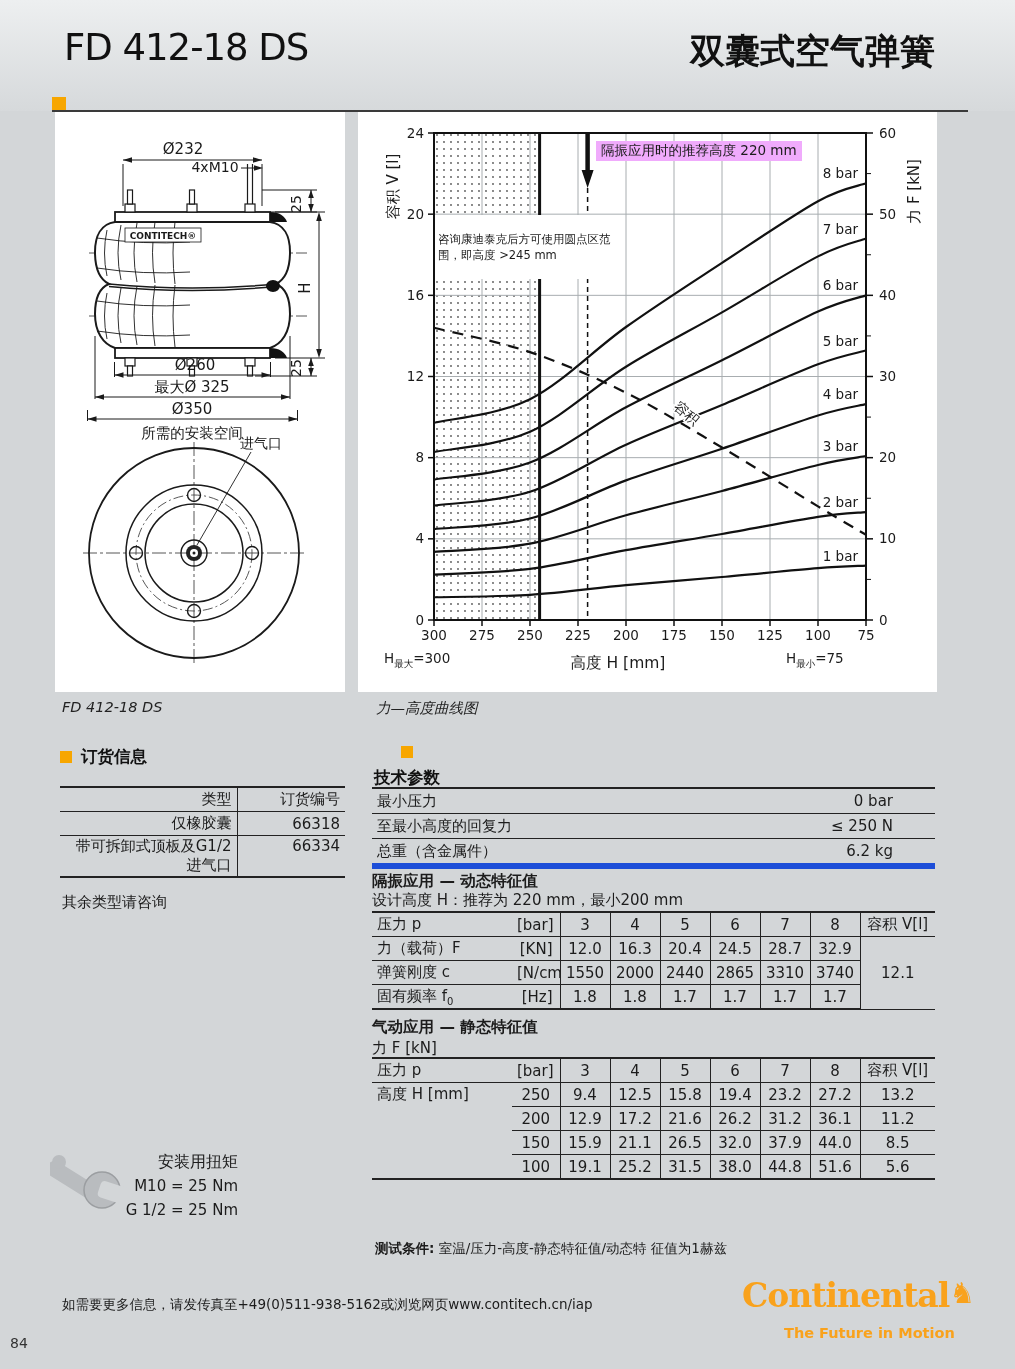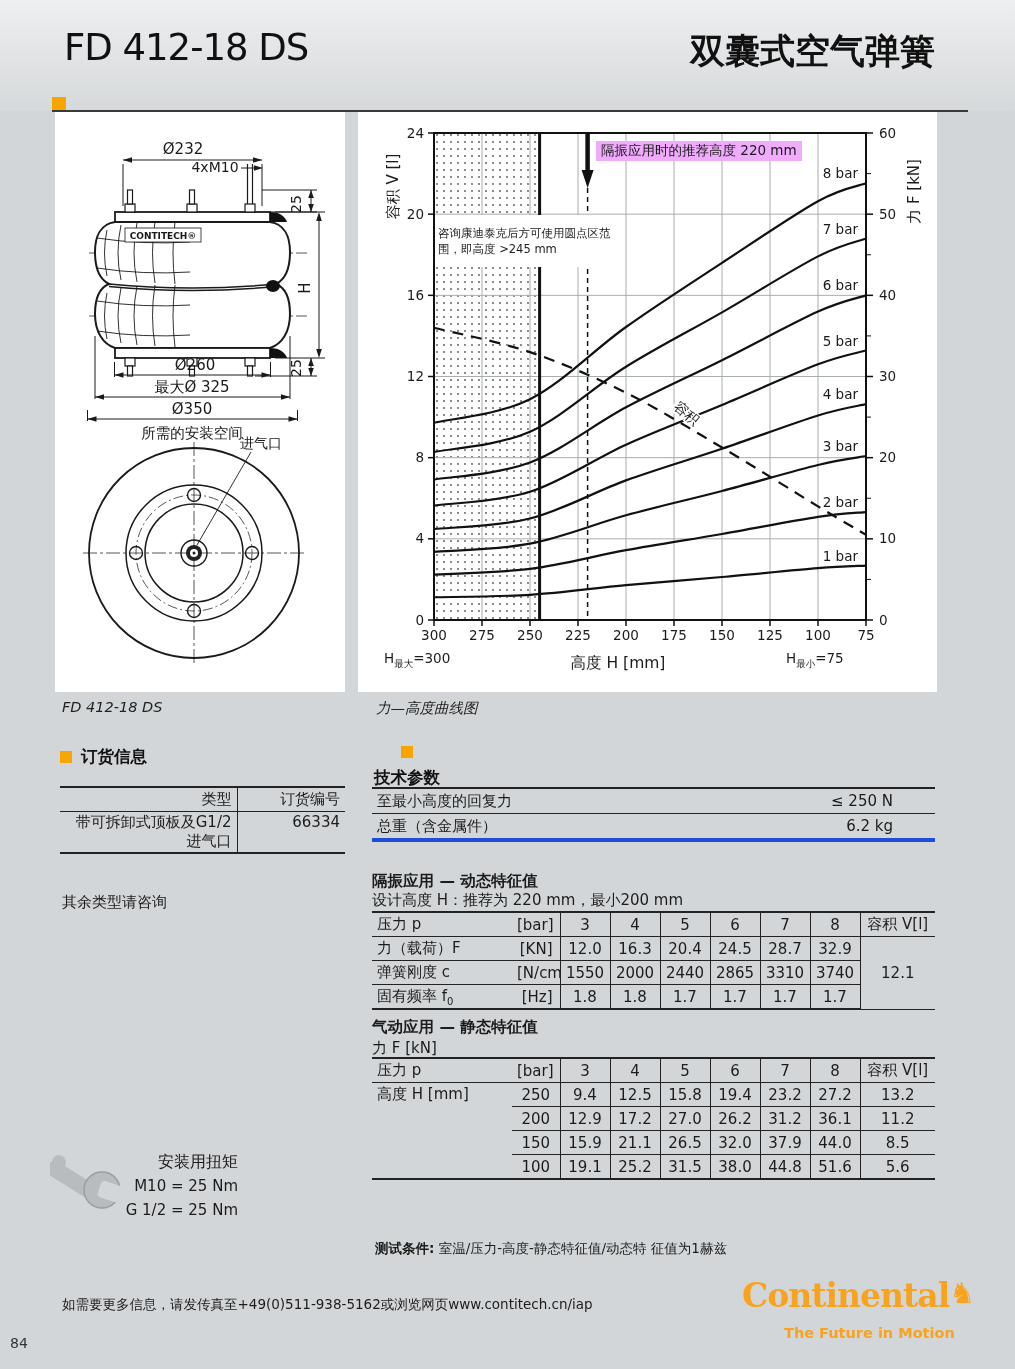--- a/index.html
+++ b/index.html
@@ -34,21 +34,21 @@
   .order-tbl{left:60px;top:786px;}
   .order-tbl table{width:285px;border-top:2px solid #222;}
   .order-tbl td{border-bottom:1px solid #222;text-align:right;}
   .order-tbl tr:last-child td{border-bottom:2px solid #222;}
   .order-tbl td.c2{border-left:1px solid #222;}
   .order-note{left:62px;top:893px;font-size:15px;}
 
   .tech-tbl{left:372px;top:787px;}
   .tech-tbl table{width:563px;border-top:2px solid #222;}
   .tech-tbl td{border-bottom:1px solid #222;height:22px;}
-  .tech-tbl tr:last-child td{border-bottom:4px solid #1d4ed8;}
+  .tech-tbl tr:last-child td{border-bottom:6px solid #1d4ed8;}
   .tech-tbl td.v{text-align:right;padding-right:42px;}
 
   .blk-title{font-size:15.5px;font-weight:bold;}
   .blk-sub{font-size:15px;}
   .dyn-title{left:372px;top:871px;}
   .dyn-sub{left:372px;top:891px;}
   .dyn-tbl{left:372px;top:911px;}
   .stat-title{left:372px;top:1017px;}
   .stat-sub{left:372px;top:1039px;}
   .stat-tbl{left:372px;top:1057px;}
@@ -75,21 +75,21 @@
   .pagenum{left:10px;top:1335px;font-size:14px;color:#333;}
 
   
   .ylab-left{left:-30px;top:65px;width:130px;text-align:center;font-size:15px;transform:rotate(-90deg);}
   .ylab-right{left:491px;top:70px;width:130px;text-align:center;font-size:15px;transform:rotate(-90deg);}
   .xlab{left:195px;top:541px;width:130px;text-align:center;font-size:15.5px;}
   .hmax{left:26px;top:538px;font-size:13.5px;}
   .hmin{left:428px;top:538px;font-size:13.5px;}
   .hmax sub,.hmin sub{font-size:9.5px;}
   .chart-anno{left:238px;top:29px;font-size:13.5px;background:#f0abfc;padding:1px 5px;}
-  .chart-note{left:77px;top:103px;width:180px;font-size:11.5px;line-height:16px;background:#fff;padding:10px 3px;}
+  .chart-note{left:77px;top:103px;width:180px;font-size:11.5px;line-height:16px;background:#fff;padding:16px 3px;}
 </style>
 </head>
 <body>
 
 <div class="abs topband"></div>
 <div class="abs title-model">FD 412-18 DS</div>
 <div class="abs title-product">双囊式空气弹簧</div>
 <div class="abs orange-sq"></div>
 <div class="abs hrule"></div>
 
@@ -338,35 +338,43 @@
     <colgroup>
         <col style="width:177px">
         <col style="width:108px">
       </colgroup>
     <tbody>
         <tr>
       <td>类型</td>
       <td class="c2">订货编号</td>
     </tr>
     <tr>
+      <td>仅橡胶囊</td>
+      <td class="c2">66318</td>
+    </tr>
+    <tr>
       <td>带可拆卸式顶板及G1/2进气口</td>
       <td class="c2" style="vertical-align:top">66334</td>
     </tr>
   </tbody>
     </table>
 </div>
 <div class="abs order-note">其余类型请咨询</div>
 
 <div class="abs sec-title sec-tech">
   <span class="sq"></span>
   <span>技术参数</span>
 </div>
 <div class="abs tech-tbl">
   <table>
     <tbody>
+        <tr>
+          <td>最小压力</td>
+          <td class="v">0 bar</td>
+        </tr>
     <tr>
           <td>至最小高度的回复力</td>
           <td class="v">≤ 250 N</td>
         </tr>
     <tr>
           <td>总重（含金属件）</td>
           <td class="v">6.2 kg</td>
         </tr>
   </tbody>
     </table>
@@ -470,21 +478,21 @@
       <td class="val">19.4</td>
       <td class="val">23.2</td>
       <td class="val">27.2</td>
       <td class="vol">13.2</td>
     </tr>
     <tr>
       <td class="openlbl"></td>
       <td class="hval">200</td>
       <td class="val">12.9</td>
       <td class="val">17.2</td>
-      <td class="val">27.0</td>
+      <td class="val">21.6</td>
       <td class="val">26.2</td>
       <td class="val">31.2</td>
       <td class="val">36.1</td>
       <td class="vol">11.2</td>
     </tr>
     <tr>
       <td class="openlbl"></td>
       <td class="hval">150</td>
       <td class="val">15.9</td>
       <td class="val">21.1</td>

